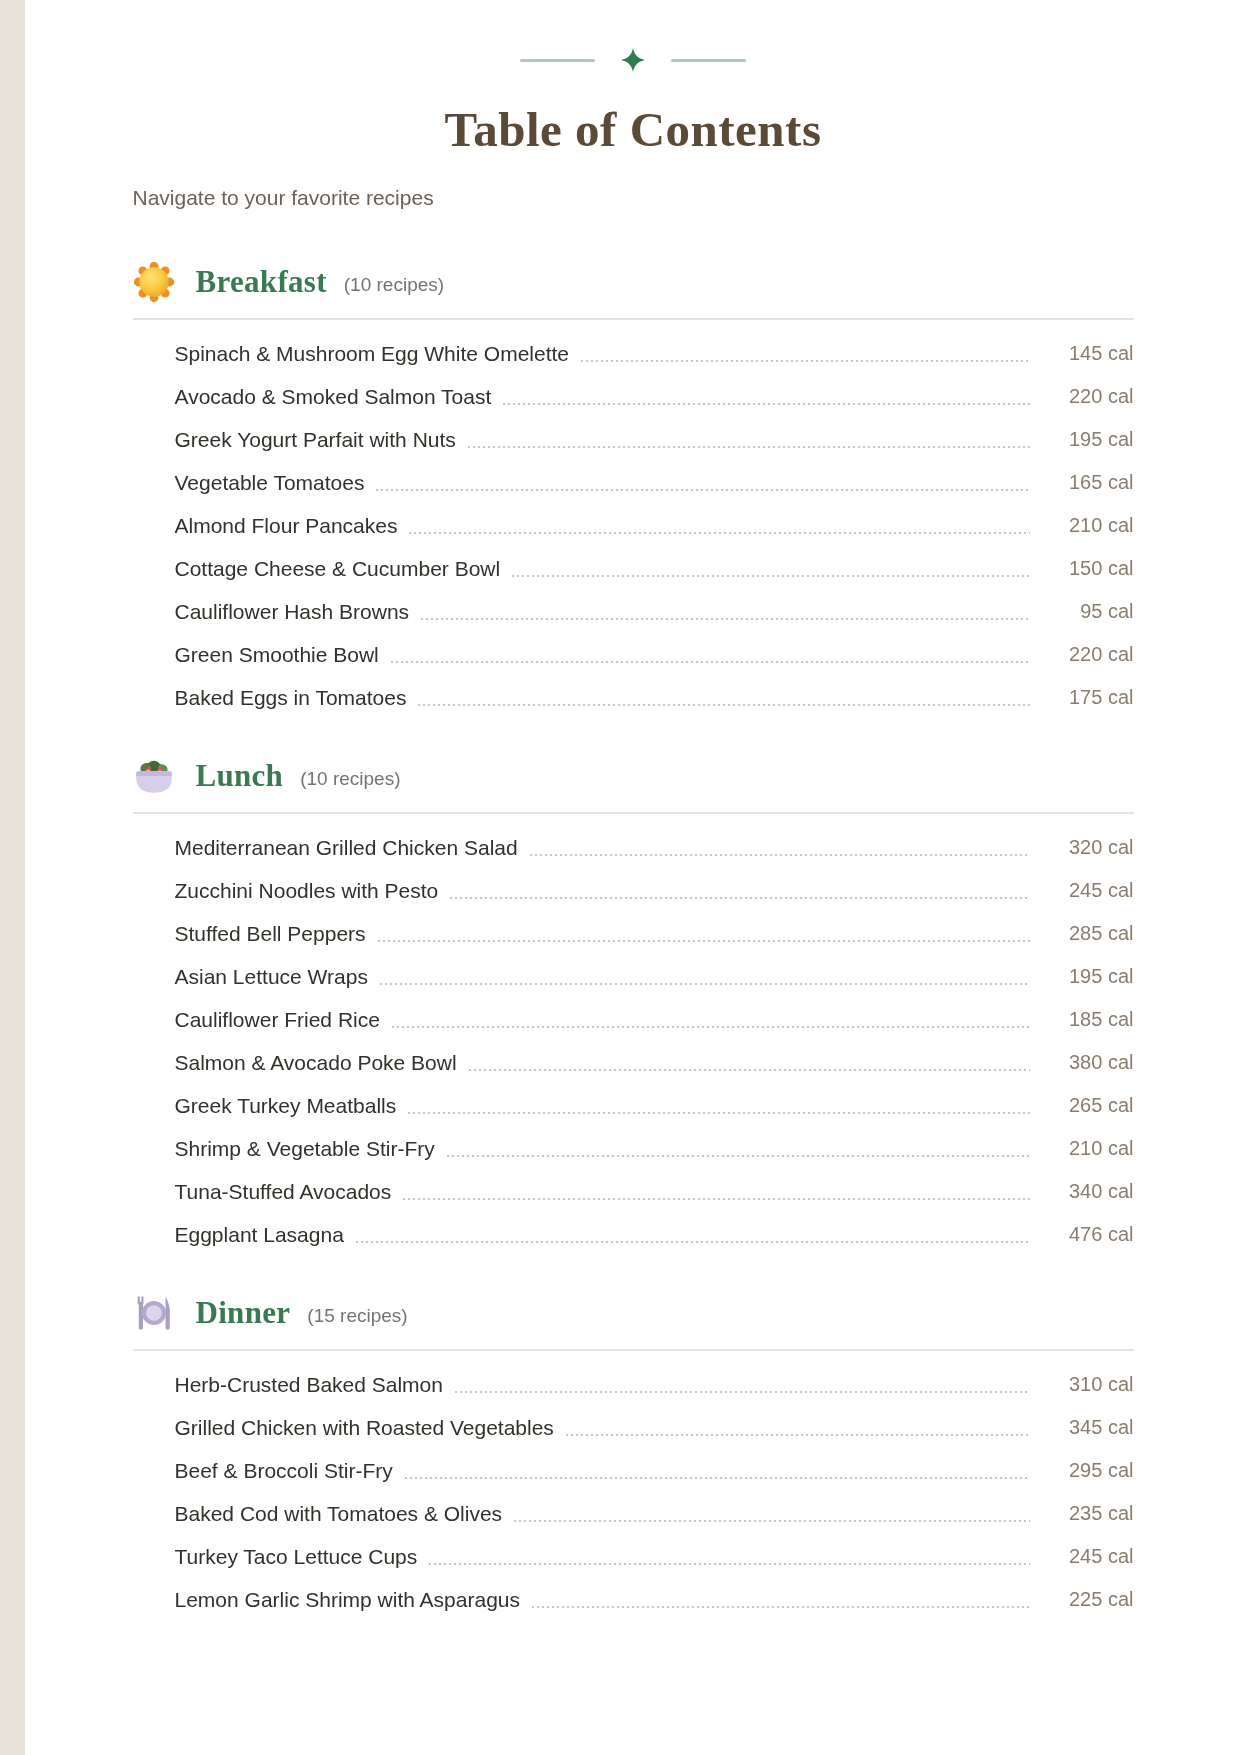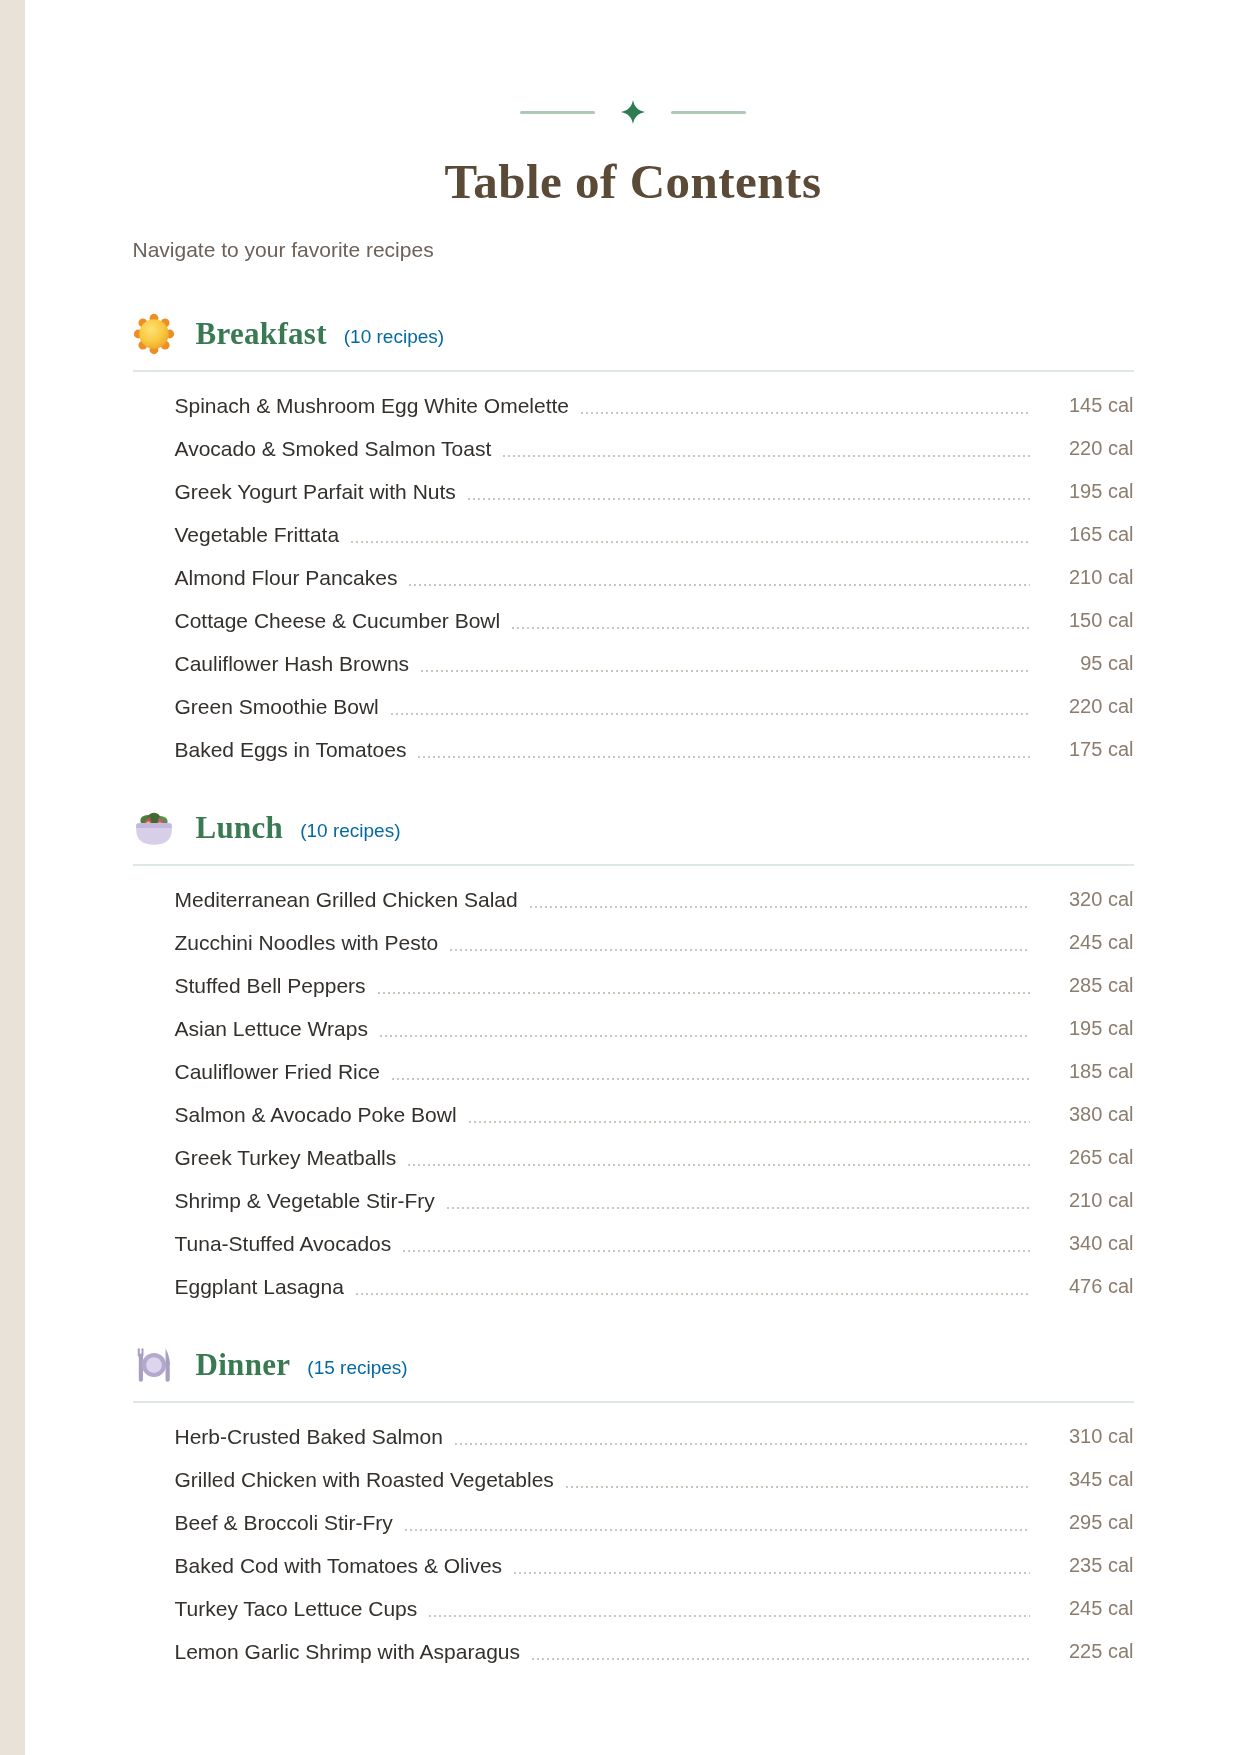--- a/index.html
+++ b/index.html
@@ -12,21 +12,21 @@
     overflow: hidden;
     background: #e8e2d9;
     font-family: "Liberation Sans", "DejaVu Sans", sans-serif;
   }
   .page {
     margin-left: 25px;
     width: 1216px;
     height: 1755px;
     background: #ffffff;
     box-sizing: border-box;
-    padding-top: 100px;
+    padding-top: 48px;
   }
   .content {
     width: 1001px;
     margin: 0 auto;
   }
 
   
   .ornament {
     display: flex;
     align-items: center;
@@ -82,21 +82,21 @@
     margin: 0 0 0 21px;
     font-family: "Liberation Serif", "DejaVu Serif", serif;
     font-weight: 700;
     font-size: 31px;
     color: #3a7a52;
     letter-spacing: 0.3px;
   }
   .section-count {
     margin-left: 17px;
     font-size: 19px;
-    color: #0369a1;
+    color: #737373;
     padding-top: 6px;
   }
   .section-divider {
     margin-top: 13px;
     height: 2px;
     background: #dee8e0;
   }
   ul.toc-list {
     list-style: none;
     margin: 12px 0 0 0;
@@ -194,21 +194,21 @@
     <span class="recipe-cal">220 cal</span>
   </li>
 
   <li class="toc-row">
     <span class="recipe-name">Greek Yogurt Parfait with Nuts</span>
     <span class="leader"></span>
     <span class="recipe-cal">195 cal</span>
   </li>
 
   <li class="toc-row">
-    <span class="recipe-name">Vegetable Frittata</span>
+    <span class="recipe-name">Vegetable Tomatoes</span>
     <span class="leader"></span>
     <span class="recipe-cal">165 cal</span>
   </li>
 
   <li class="toc-row">
     <span class="recipe-name">Almond Flour Pancakes</span>
     <span class="leader"></span>
     <span class="recipe-cal">210 cal</span>
   </li>
 

